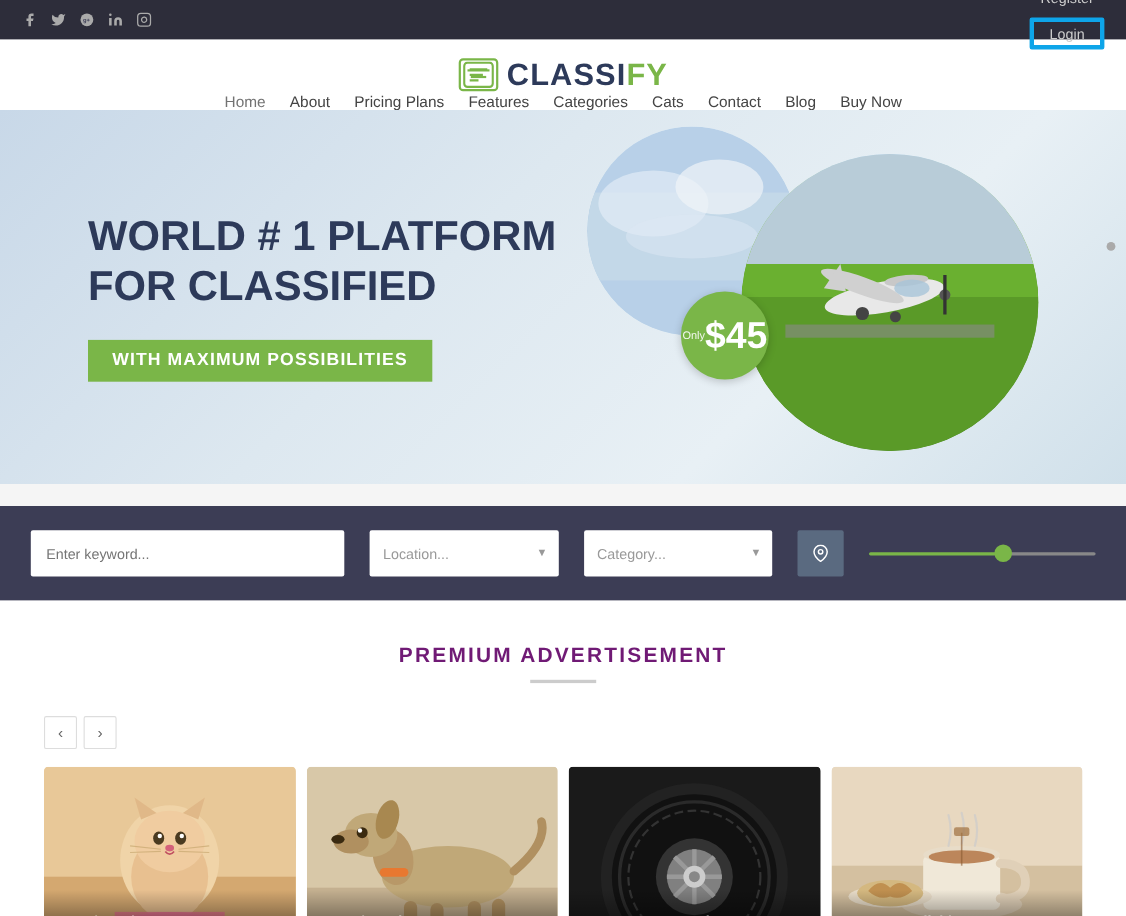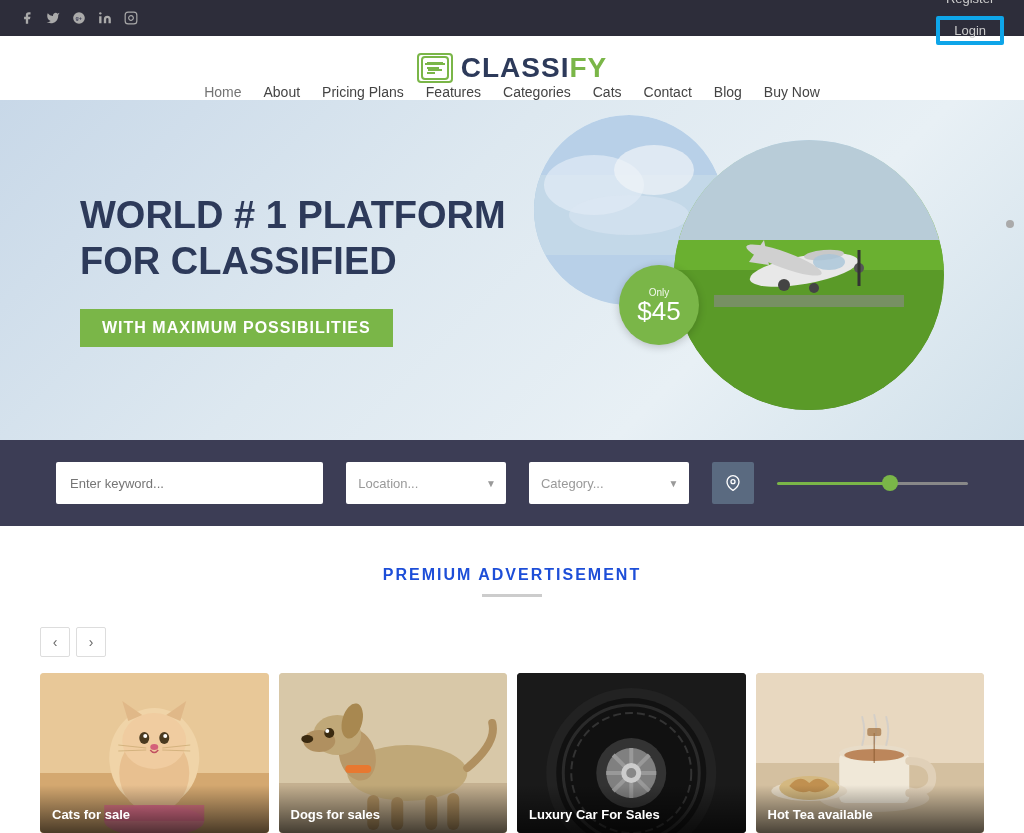--- a/index.html
+++ b/index.html
@@ -166,49 +166,50 @@
       top: 5px;
       overflow: hidden;
     }
     .price-badge {
       position: absolute;
       width: 80px;
       height: 80px;
       border-radius: 50%;
       background: #7ab648;
       display: flex;
-      flex-direction: column;
+      flex-direction: row;
       align-items: center;
       justify-content: center;
       color: #fff;
       right: 265px;
       top: 155px;
       z-index: 10;
       box-shadow: 0 2px 8px rgba(0,0,0,0.2);
     }
     .price-badge .only { font-size: 10px; font-weight: 500; opacity: 0.9; }
-    .price-badge .amount { font-size: 26px; font-weight: 400; line-height: 1; }
+    .price-badge .amount { font-size: 34px; font-weight: 700; line-height: 1; }
 
     .hero-dot {
       position: absolute;
       width: 8px;
       height: 8px;
       border-radius: 50%;
       background: #aaa;
       right: 10px;
       top: 120px;
     }
 
     
     .search-bar {
       background: #3c3d55;
-      padding: 22px 56px;
+      padding: 22px 28px;
       display: flex;
       align-items: center;
       gap: 23px;
+      margin-top: 20px;
     }
     .search-keyword {
       flex: 1.5;
       height: 42px;
       padding: 0 14px;
       border: none;
       border-radius: 2px;
       font-size: 13px;
       color: #999;
       outline: none;
@@ -295,23 +296,23 @@
     
     .premium-section {
       padding: 40px 40px 30px;
       background: #fff;
     }
     .section-title-wrap {
       text-align: center;
       margin-bottom: 30px;
     }
     .section-title {
-      font-size: 16px;
+      font-size: 19px;
       font-weight: 800;
-      color: #1d4ed8;
+      color: #701a75;
       text-transform: uppercase;
       letter-spacing: 2px;
     }
     .section-title-line {
       width: 60px;
       height: 3px;
       background: #ccc;
       margin: 10px auto 0;
     }
     .carousel-controls {

